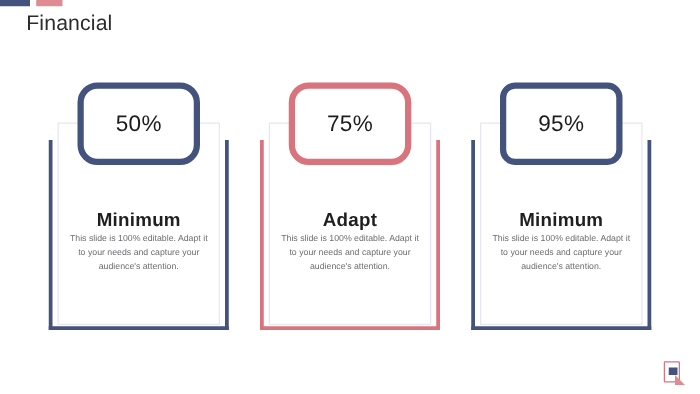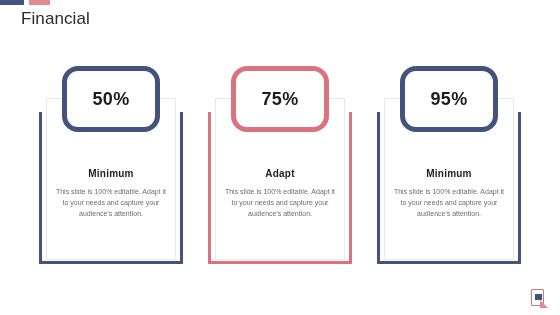--- a/index.html
+++ b/index.html
@@ -108,32 +108,32 @@
     border-radius: 16px;
     border: 5px solid #44537e;
     background: #ffffff;
     box-sizing: border-box;
     display: flex;
     align-items: center;
     justify-content: center;
   }
   .badge-value {
     font-size: 18px;
-    font-weight: bold;
+    font-weight: normal;
     color: #1c1c1c;
     letter-spacing: 0.3px;
   }
 
   .card-title {
     position: absolute;
     left: 0;
     top: 108px;
     width: 150px;
     text-align: center;
-    font-size: 10px;
+    font-size: 15px;
     font-weight: bold;
     color: #1f1f1f;
     letter-spacing: 0.2px;
   }
 
   .card-body {
     position: absolute;
     left: 17px;
     top: 126px;
     width: 116px;
@@ -214,21 +214,21 @@
       </div>
       <div class="card-title">Adapt</div>
       <div class="card-body">This slide is 100% editable. Adapt it to your needs and capture your audience's attention.</div>
     </div>
 
     <div class="card c2">
       <div class="card-panel"></div>
       <div class="accent-left" style="background: rgb(68, 83, 126);"></div>
       <div class="accent-right" style="background: rgb(68, 83, 126);"></div>
       <div class="accent-bottom" style="background: rgb(68, 83, 126);"></div>
-      <div class="badge" style="border-color: rgb(68, 83, 126);">
+      <div class="badge" style="border-color: rgb(68, 83, 126); border-radius: 12px;">
         <span class="badge-value">95%</span>
       </div>
       <div class="card-title">Minimum</div>
       <div class="card-body">This slide is 100% editable. Adapt it to your needs and capture your audience's attention.</div>
     </div>
 
   </div>
 
   <div class="logo">
     <div class="logo-sheet">

